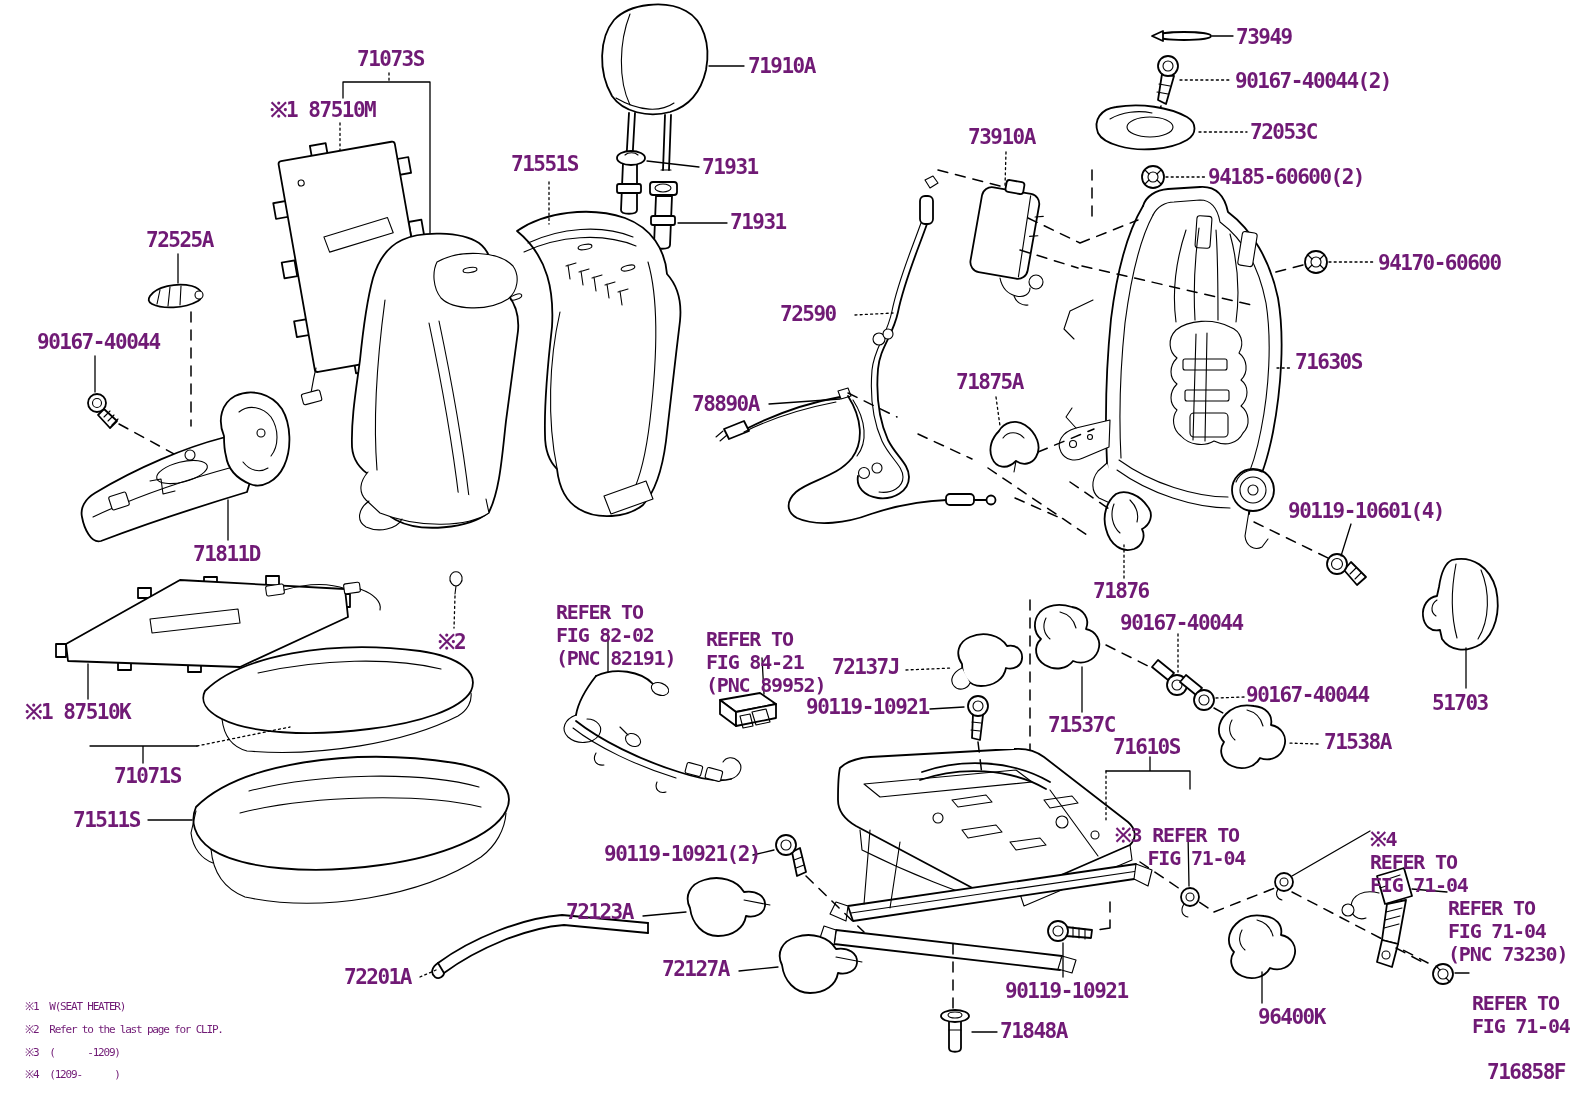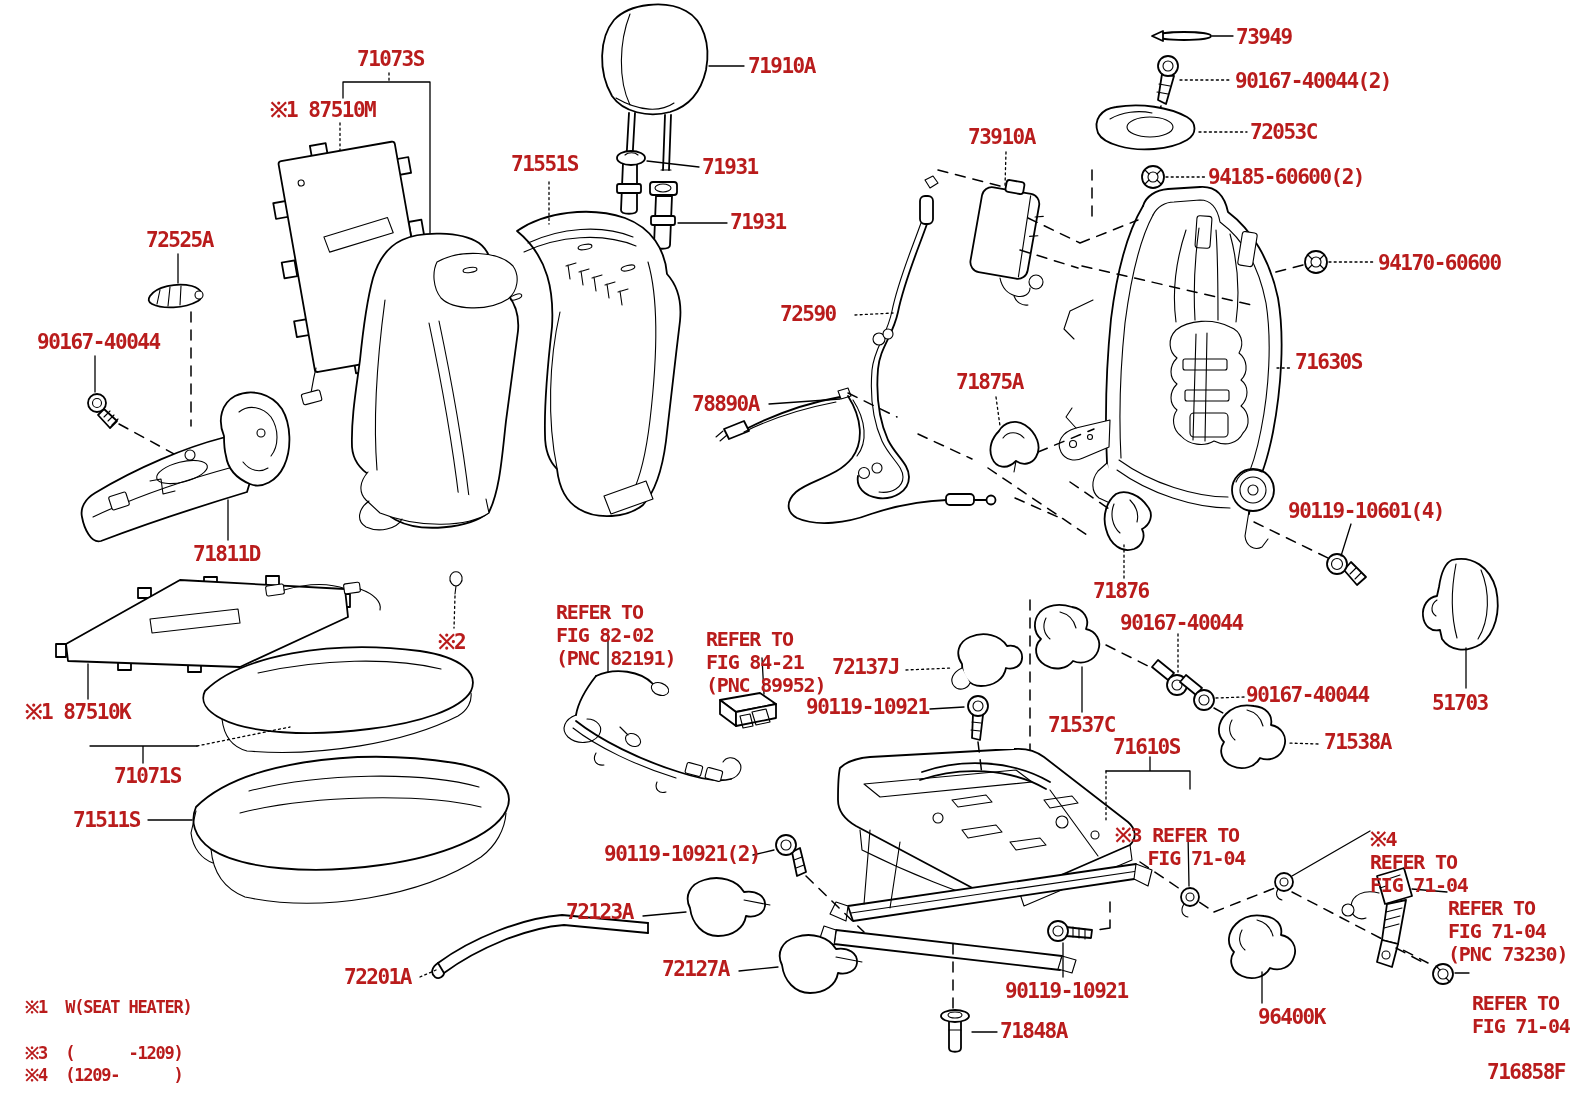--- a/index.html
+++ b/index.html
@@ -1,23 +1,23 @@
 <!DOCTYPE html>
 <html><head>
 <meta charset="utf-8">
 <style>
   html,body{margin:0;padding:0;background:#fff;}
   #canvas{position:relative;width:1592px;height:1099px;background:#ffffff;overflow:hidden;
           font-family:"DejaVu Sans Mono","Liberation Mono",monospace;}
   #art{position:absolute;left:0;top:0;z-index:1;}
   #labels{position:absolute;left:0;top:0;width:100%;height:100%;z-index:2;pointer-events:none;}
-  .lbl{position:absolute;color:#b91c1c;white-space:pre;}
+  .lbl{position:absolute;color:#701a75;white-space:pre;}
   .part{font-weight:700;font-size:21px;line-height:23px;letter-spacing:-1.5px;}
   .note{font-weight:700;font-size:20px;line-height:23px;letter-spacing:-1.2px;margin-top:36px;}
-  .fn{font-weight:700;font-size:17px;line-height:22px;letter-spacing:-1.2px;}
+  .fn{font-weight:400;font-size:11px;line-height:22px;letter-spacing:-1.2px;}
   
   #art path,#art rect,#art circle,#art ellipse,#art line,#art polyline,#art polygon{
      stroke:#000;stroke-width:1.8;fill:none;stroke-linecap:round;stroke-linejoin:round;}
   #art .f{fill:#ffffff;}
   #art .t{stroke-width:1.1;}
   #art .ldr{stroke-width:1.3;}
   #art .dot{stroke-width:1.3;stroke-dasharray:2 3.2;}
   #art .dash{stroke-width:1.5;stroke-dasharray:10 8;}
 </style>
 </head>
@@ -513,17 +513,18 @@
    FIG 71-04</div>
       <div class="lbl note" style="left: 1370px; top: 792px;">※4
 REFER TO
 FIG 71-04</div>
       <div class="lbl note" style="left: 1448px; top: 861px;">REFER TO
 FIG 71-04
 (PNC 73230)</div>
       <div class="lbl note" style="left: 1472px; top: 956px;">REFER TO
 FIG 71-04</div>
       <div class="lbl fn" style="left: 25px; top: 996px;">※1  W(SEAT HEATER)</div>
+      <div class="lbl fn" style="left: 25px; top: 1019px;">※2  Refer to the last page for CLIP.</div>
       <div class="lbl fn" style="left: 25px; top: 1042px;">※3  (      -1209)</div>
       <div class="lbl fn" style="left: 25px; top: 1064px;">※4  (1209-      )</div>
     </div>
 
 </div>
 
 </body></html>

